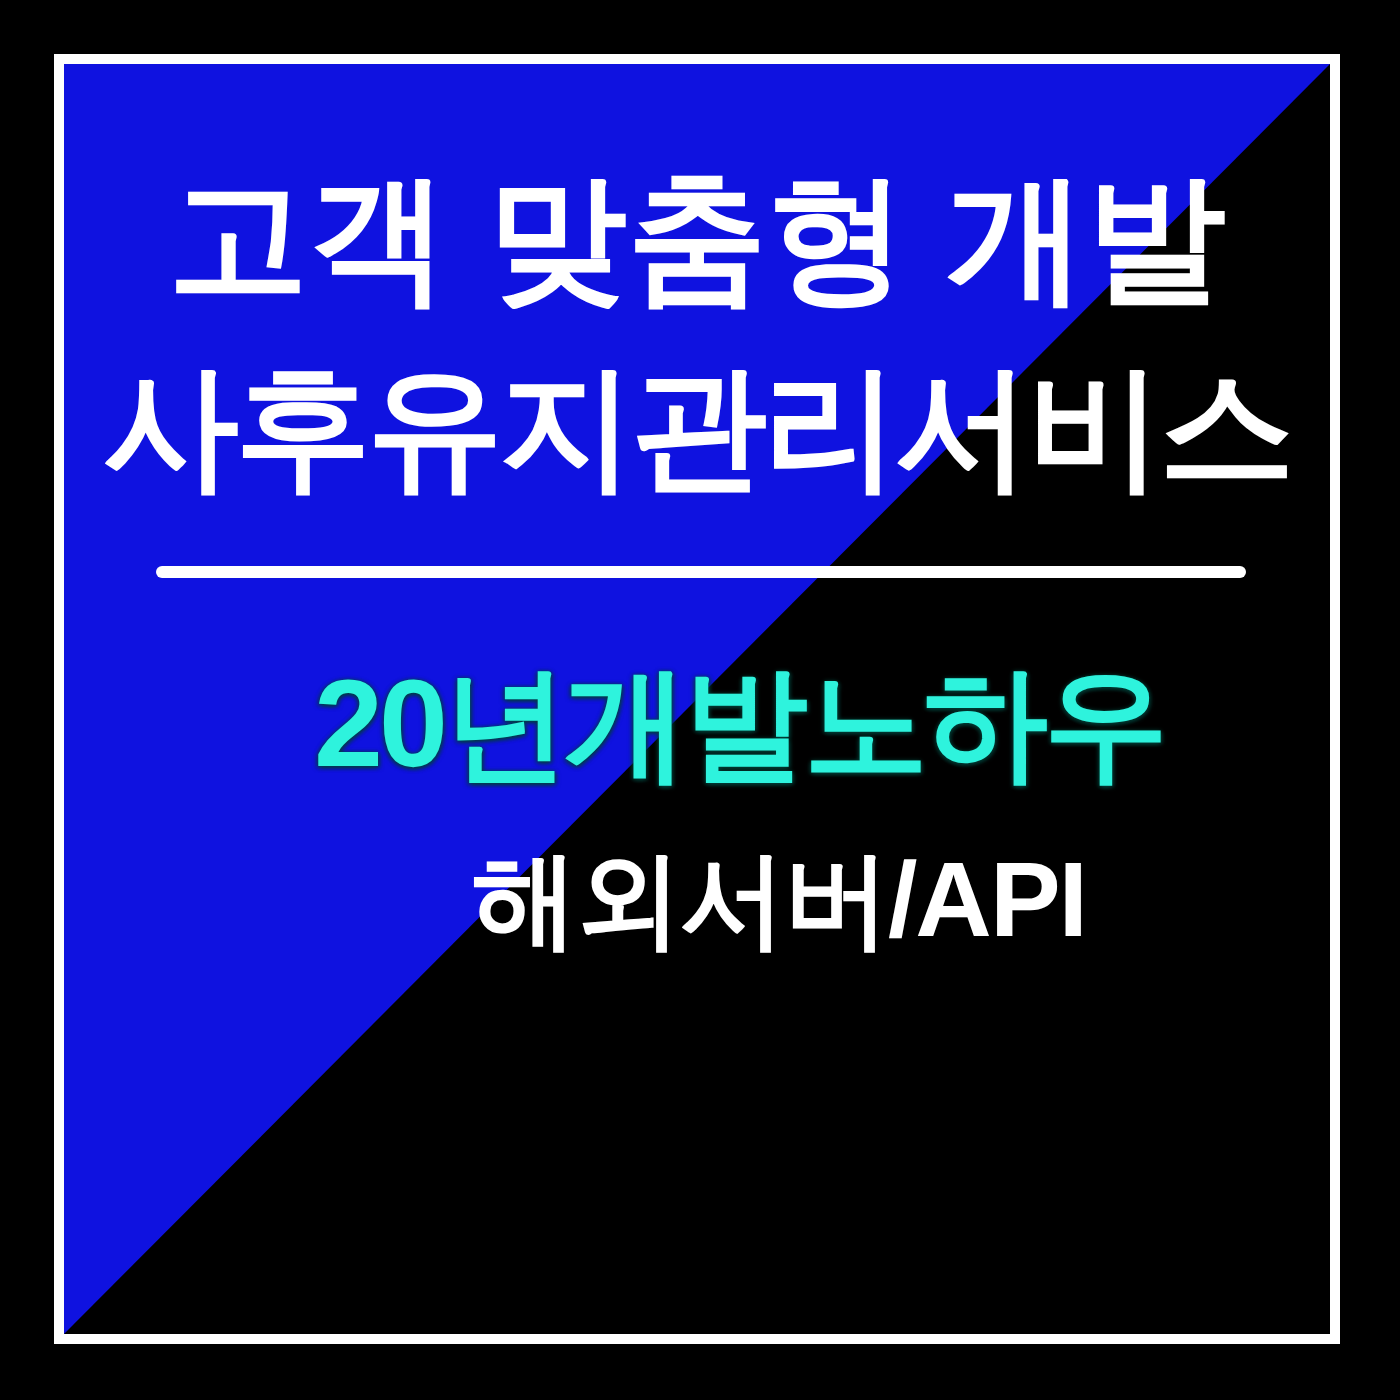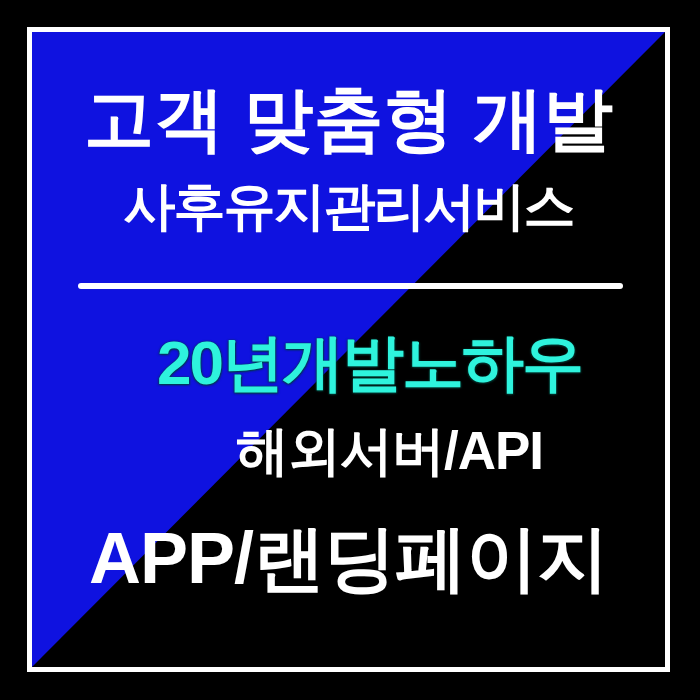--- a/index.html
+++ b/index.html
@@ -58,21 +58,21 @@
     white-space: nowrap;
     line-height: 1;
   }
   #line-1 {
     top: 52px;
     font-size: 70px;
     letter-spacing: 0px;
   }
   #line-2 {
     top: 148px;
-    font-size: 52px;
+    font-size: 68px;
     letter-spacing: -2px;
   }
   #divider {
     position: absolute;
     left: 46px;
     top: 251px;
     width: 545px;
     height: 6px;
     background: #ffffff;
     border-radius: 4px;
@@ -115,16 +115,15 @@
     <div class="headline" id="line-1">고객 맞춤형 개발</div>
 
     <div class="headline" id="line-2">사후유지관리서비스</div>
 
     <div id="divider"></div>
 
     <div class="headline" id="line-3">20년개발노하우</div>
 
     <div class="headline" id="line-4">해외서버/API</div>
 
-    <div class="headline" id="line-5">APP/랜딩페이지</div>
 
   </div>
 </div>
 
 </body></html>

